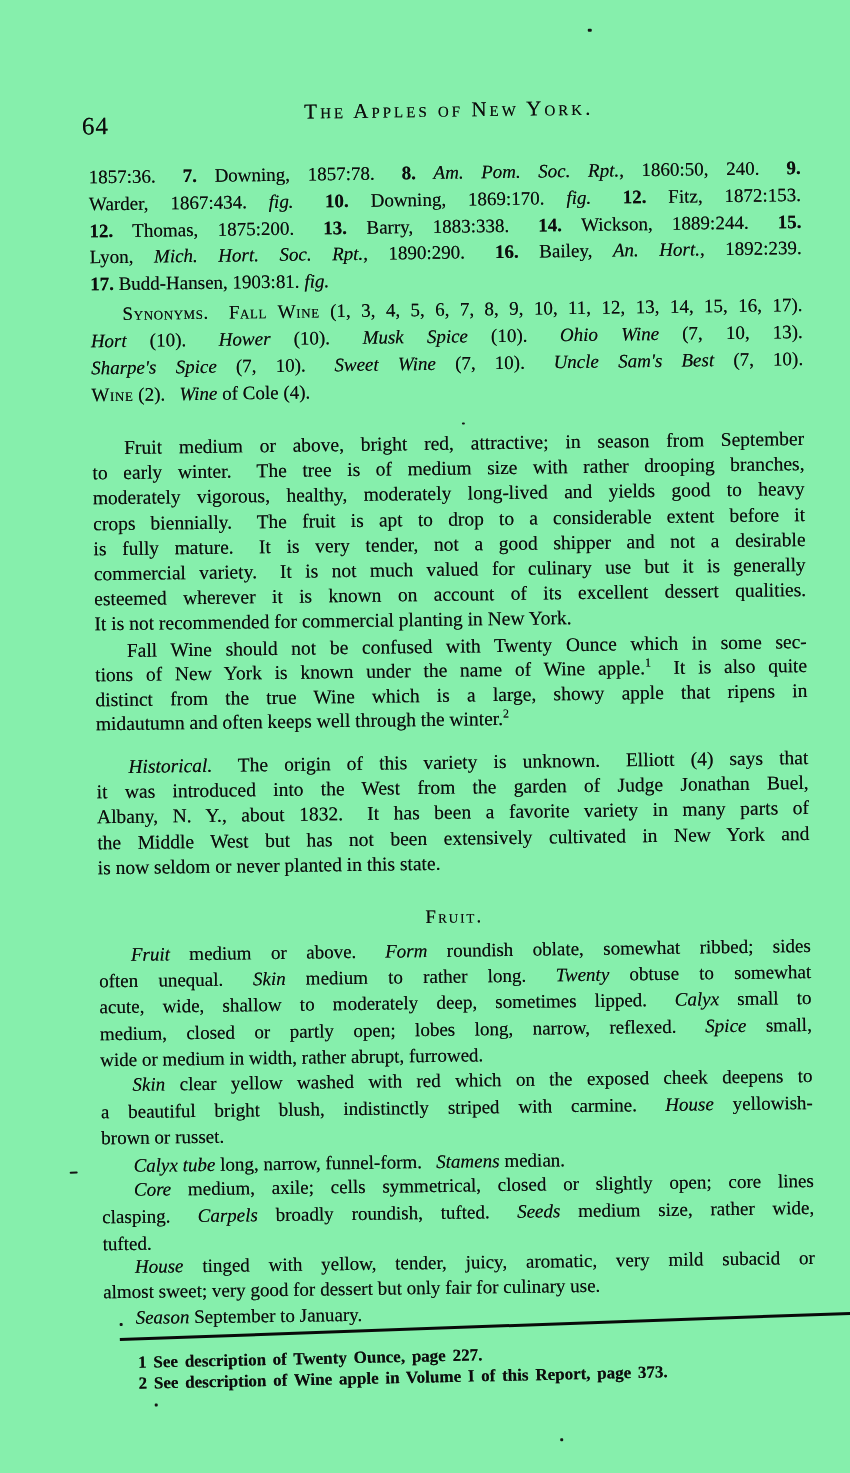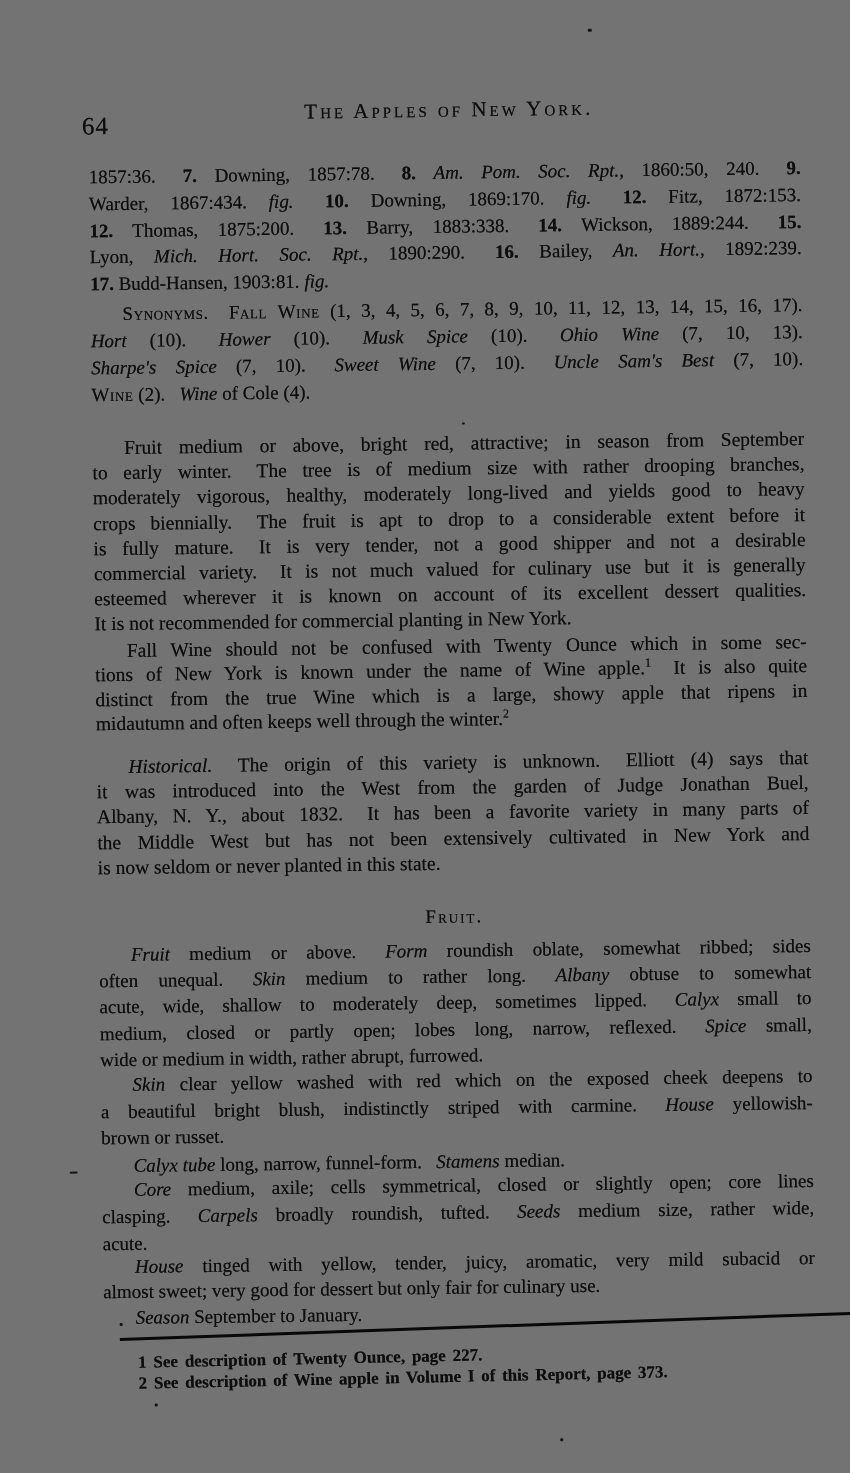--- a/index.html
+++ b/index.html
@@ -1,17 +1,17 @@
 <!DOCTYPE html>
 <html><head>
 <meta charset="utf-8">
 <style>
   html,body{margin:0;padding:0;background:#ffffff;}
   .page{
-    position:relative;width:850px;height:1473px;background:#737373;overflow:hidden;
+    position:relative;width:850px;height:1473px;background:#86efac;overflow:hidden;
     font-family:"Liberation Serif","DejaVu Serif",serif;color:#0d0d0d;
   }
   .content{position:absolute;left:0;top:0;width:850px;height:1473px;
     transform:rotate(-0.75deg);transform-origin:50% 50%;
     text-shadow:0 0 0.6px rgba(0,0,0,0.65);
   }
   .pagenum{position:absolute;left:90px;top:108px;font-size:25px;letter-spacing:1px;}
   .runhead{position:absolute;left:96px;top:98px;width:722px;text-align:center;
     font-variant:small-caps;font-size:21px;letter-spacing:3px;}
   .para{position:absolute;left:96px;width:712px;}
@@ -91,37 +91,37 @@
         <div class="tline"><span>it was introduced into the West from the garden of Judge Jonathan Buel,</span></div>
         <div class="tline"><span>Albany, N. Y., about 1832.  It has been a favorite variety in many parts of</span></div>
         <div class="tline"><span>the Middle West but has not been extensively cultivated in New York and</span></div>
         <div class="tline last"><span>is now seldom or never planted in this state.</span></div>
       </div>
 
     <div class="fruitHead">Fruit.</div>
 
     <div class="para fruitform">
         <div class="tline indent"><span class="s-i">Fruit</span><span> medium or above.  </span><span class="s-i">Form</span><span> roundish oblate, somewhat ribbed; sides</span></div>
-        <div class="tline"><span>often unequal.  </span><span class="s-i">Skin</span><span> medium to rather long.  </span><span class="s-i">Albany</span><span> obtuse to somewhat</span></div>
+        <div class="tline"><span>often unequal.  </span><span class="s-i">Skin</span><span> medium to rather long.  </span><span class="s-i">Twenty</span><span> obtuse to somewhat</span></div>
         <div class="tline"><span>acute, wide, shallow to moderately deep, sometimes lipped.  </span><span class="s-i">Calyx</span><span> small to</span></div>
         <div class="tline"><span>medium, closed or partly open; lobes long, narrow, reflexed.  </span><span class="s-i">Spice</span><span> small,</span></div>
         <div class="tline last"><span>wide or medium in width, rather abrupt, furrowed.</span></div>
       </div>
     <div class="para skin">
         <div class="tline indent"><span class="s-i">Skin</span><span> clear yellow washed with red which on the exposed cheek deepens to</span></div>
         <div class="tline"><span>a beautiful bright blush, indistinctly striped with carmine.  </span><span class="s-i">House</span><span> yellowish-</span></div>
         <div class="tline last"><span>brown or russet.</span></div>
       </div>
     <div class="para calyxtube">
         <div class="tline last indent"><span class="s-i">Calyx tube</span><span> long, narrow, funnel-form.  </span><span class="s-i">Stamens</span><span> median.</span></div>
       </div>
     <div class="para core">
         <div class="tline indent"><span class="s-i">Core</span><span> medium, axile; cells symmetrical, closed or slightly open; core lines</span></div>
         <div class="tline"><span>clasping.  </span><span class="s-i">Carpels</span><span> broadly roundish, tufted.  </span><span class="s-i">Seeds</span><span> medium size, rather wide,</span></div>
-        <div class="tline last"><span>acute.</span></div>
+        <div class="tline last"><span>tufted.</span></div>
       </div>
     <div class="para flesh">
         <div class="tline indent"><span class="s-i">House</span><span> tinged with yellow, tender, juicy, aromatic, very mild subacid or</span></div>
         <div class="tline last"><span>almost sweet; very good for dessert but only fair for culinary use.</span></div>
       </div>
     <div class="para season">
         <div class="tline last indent"><span class="s-i">Season</span><span> September to January.</span></div>
       </div>
 
     <div class="rule"></div>

